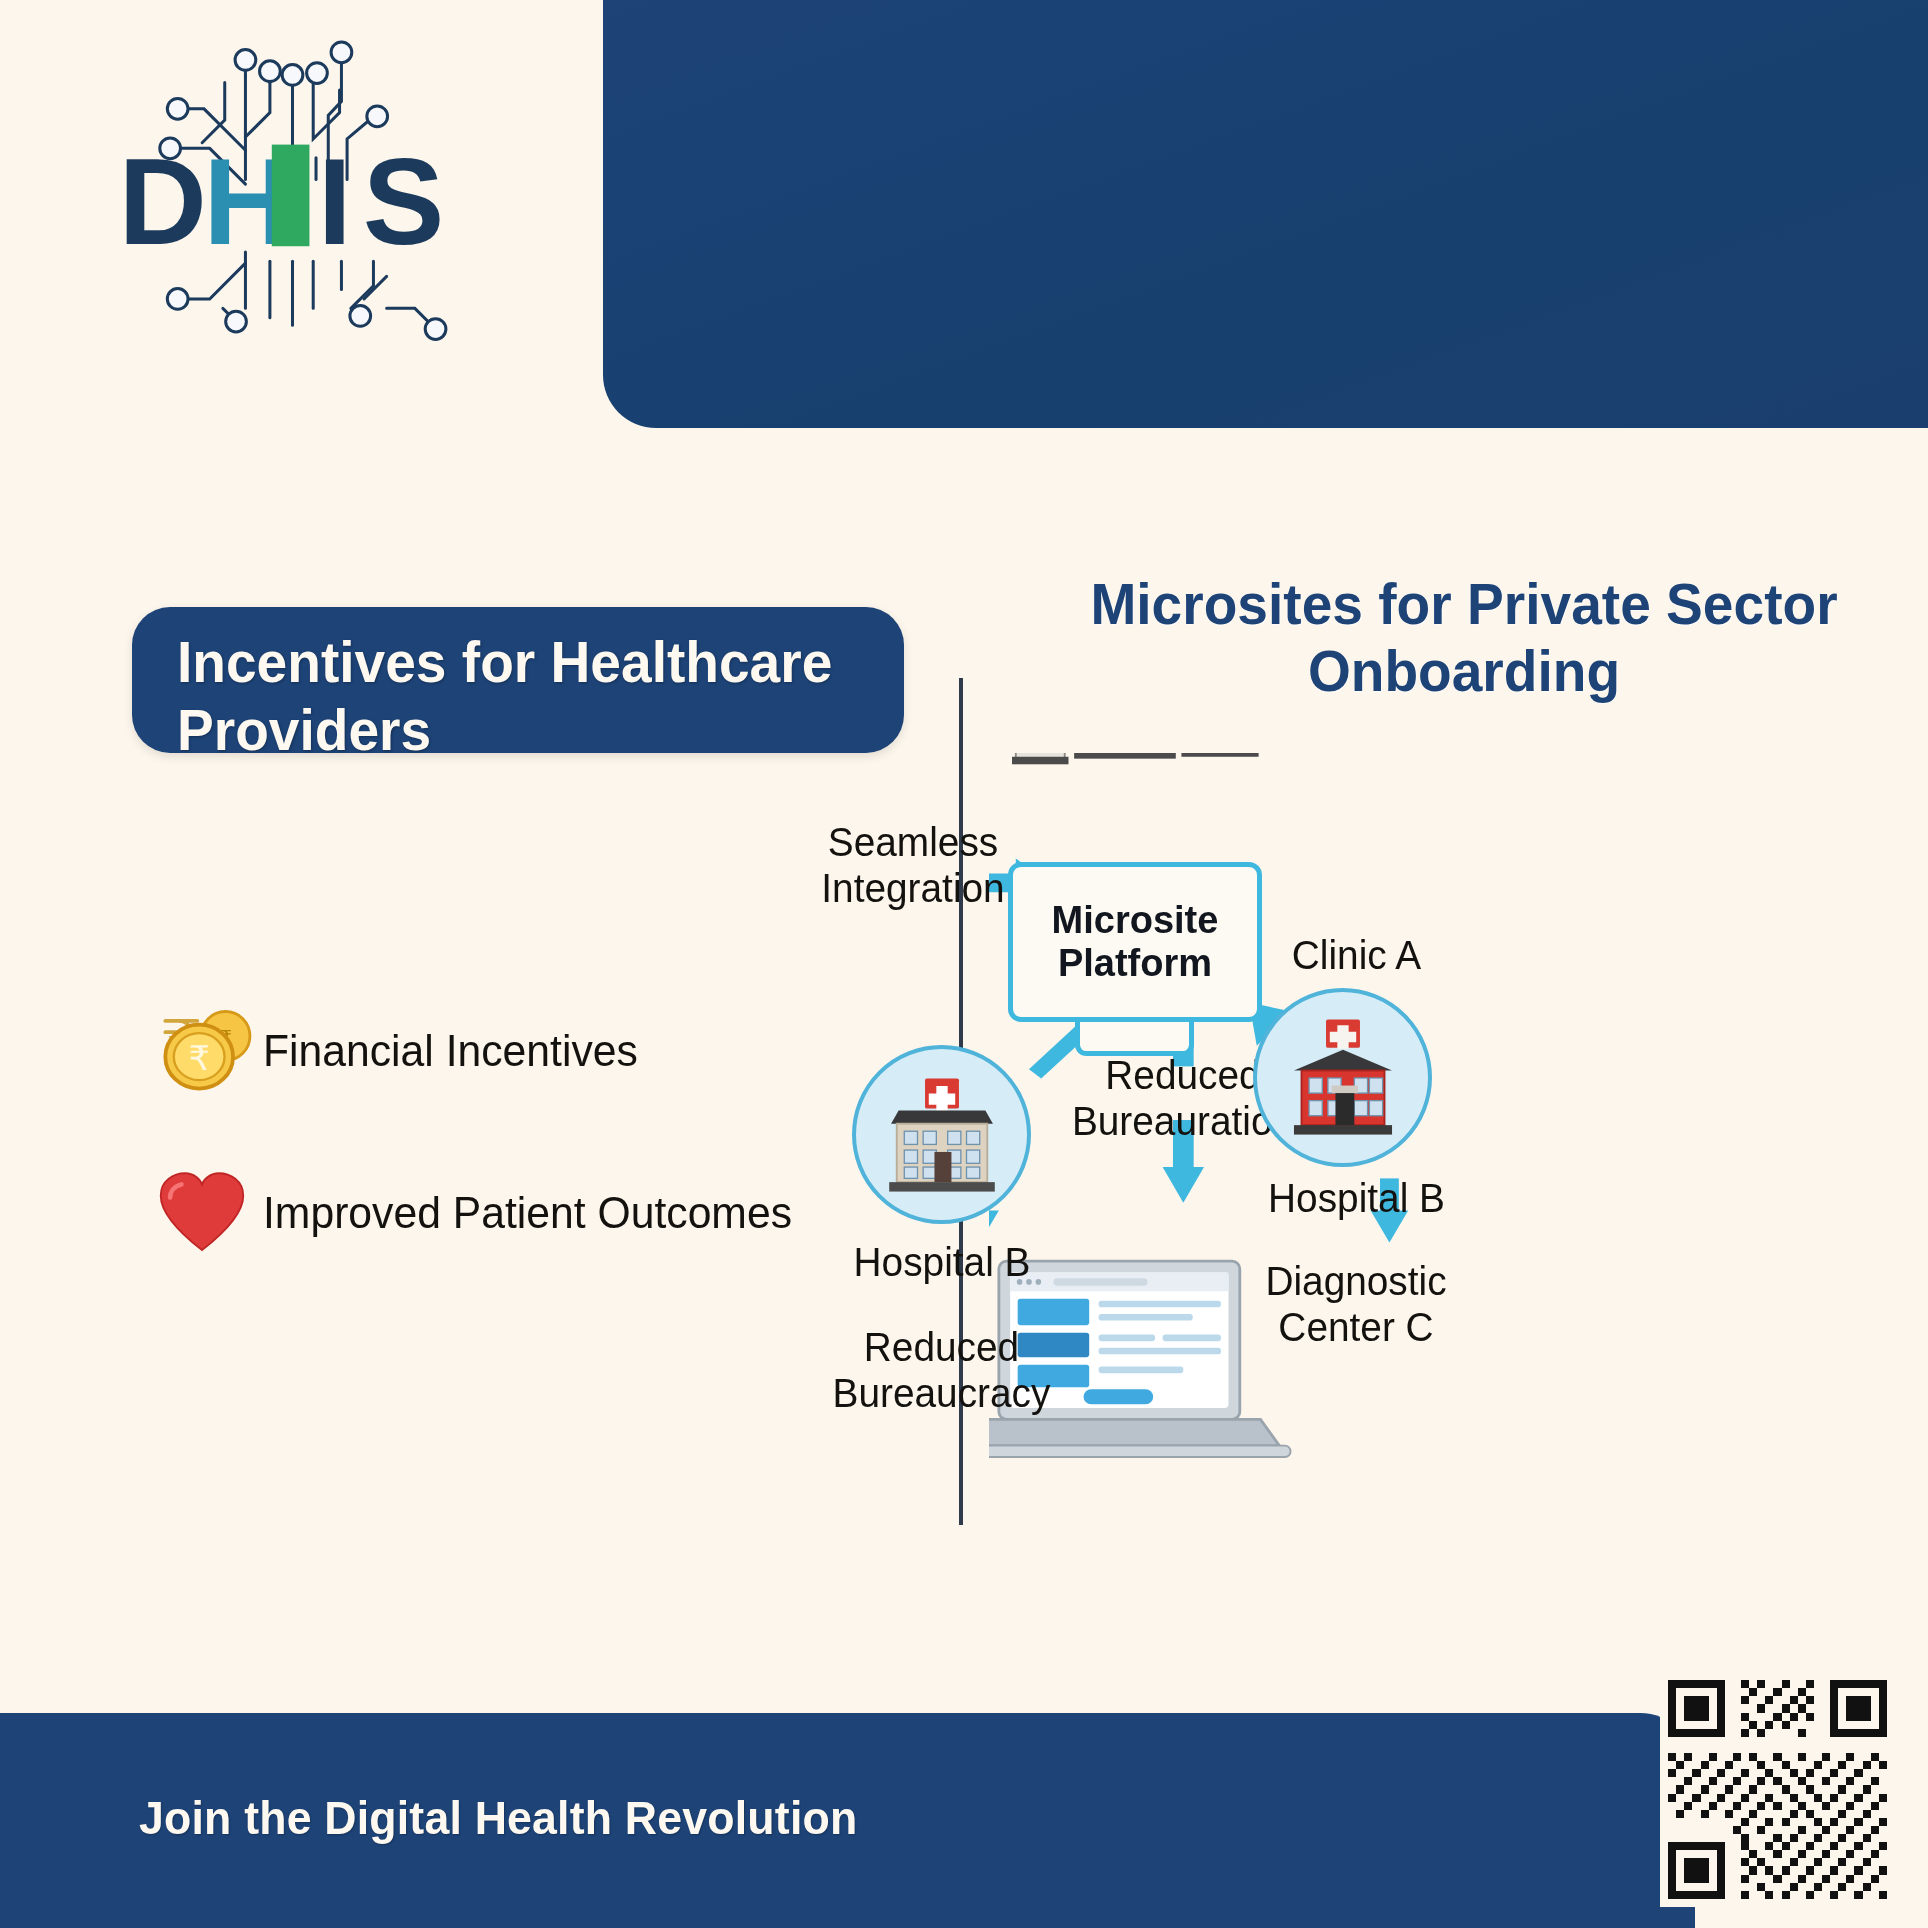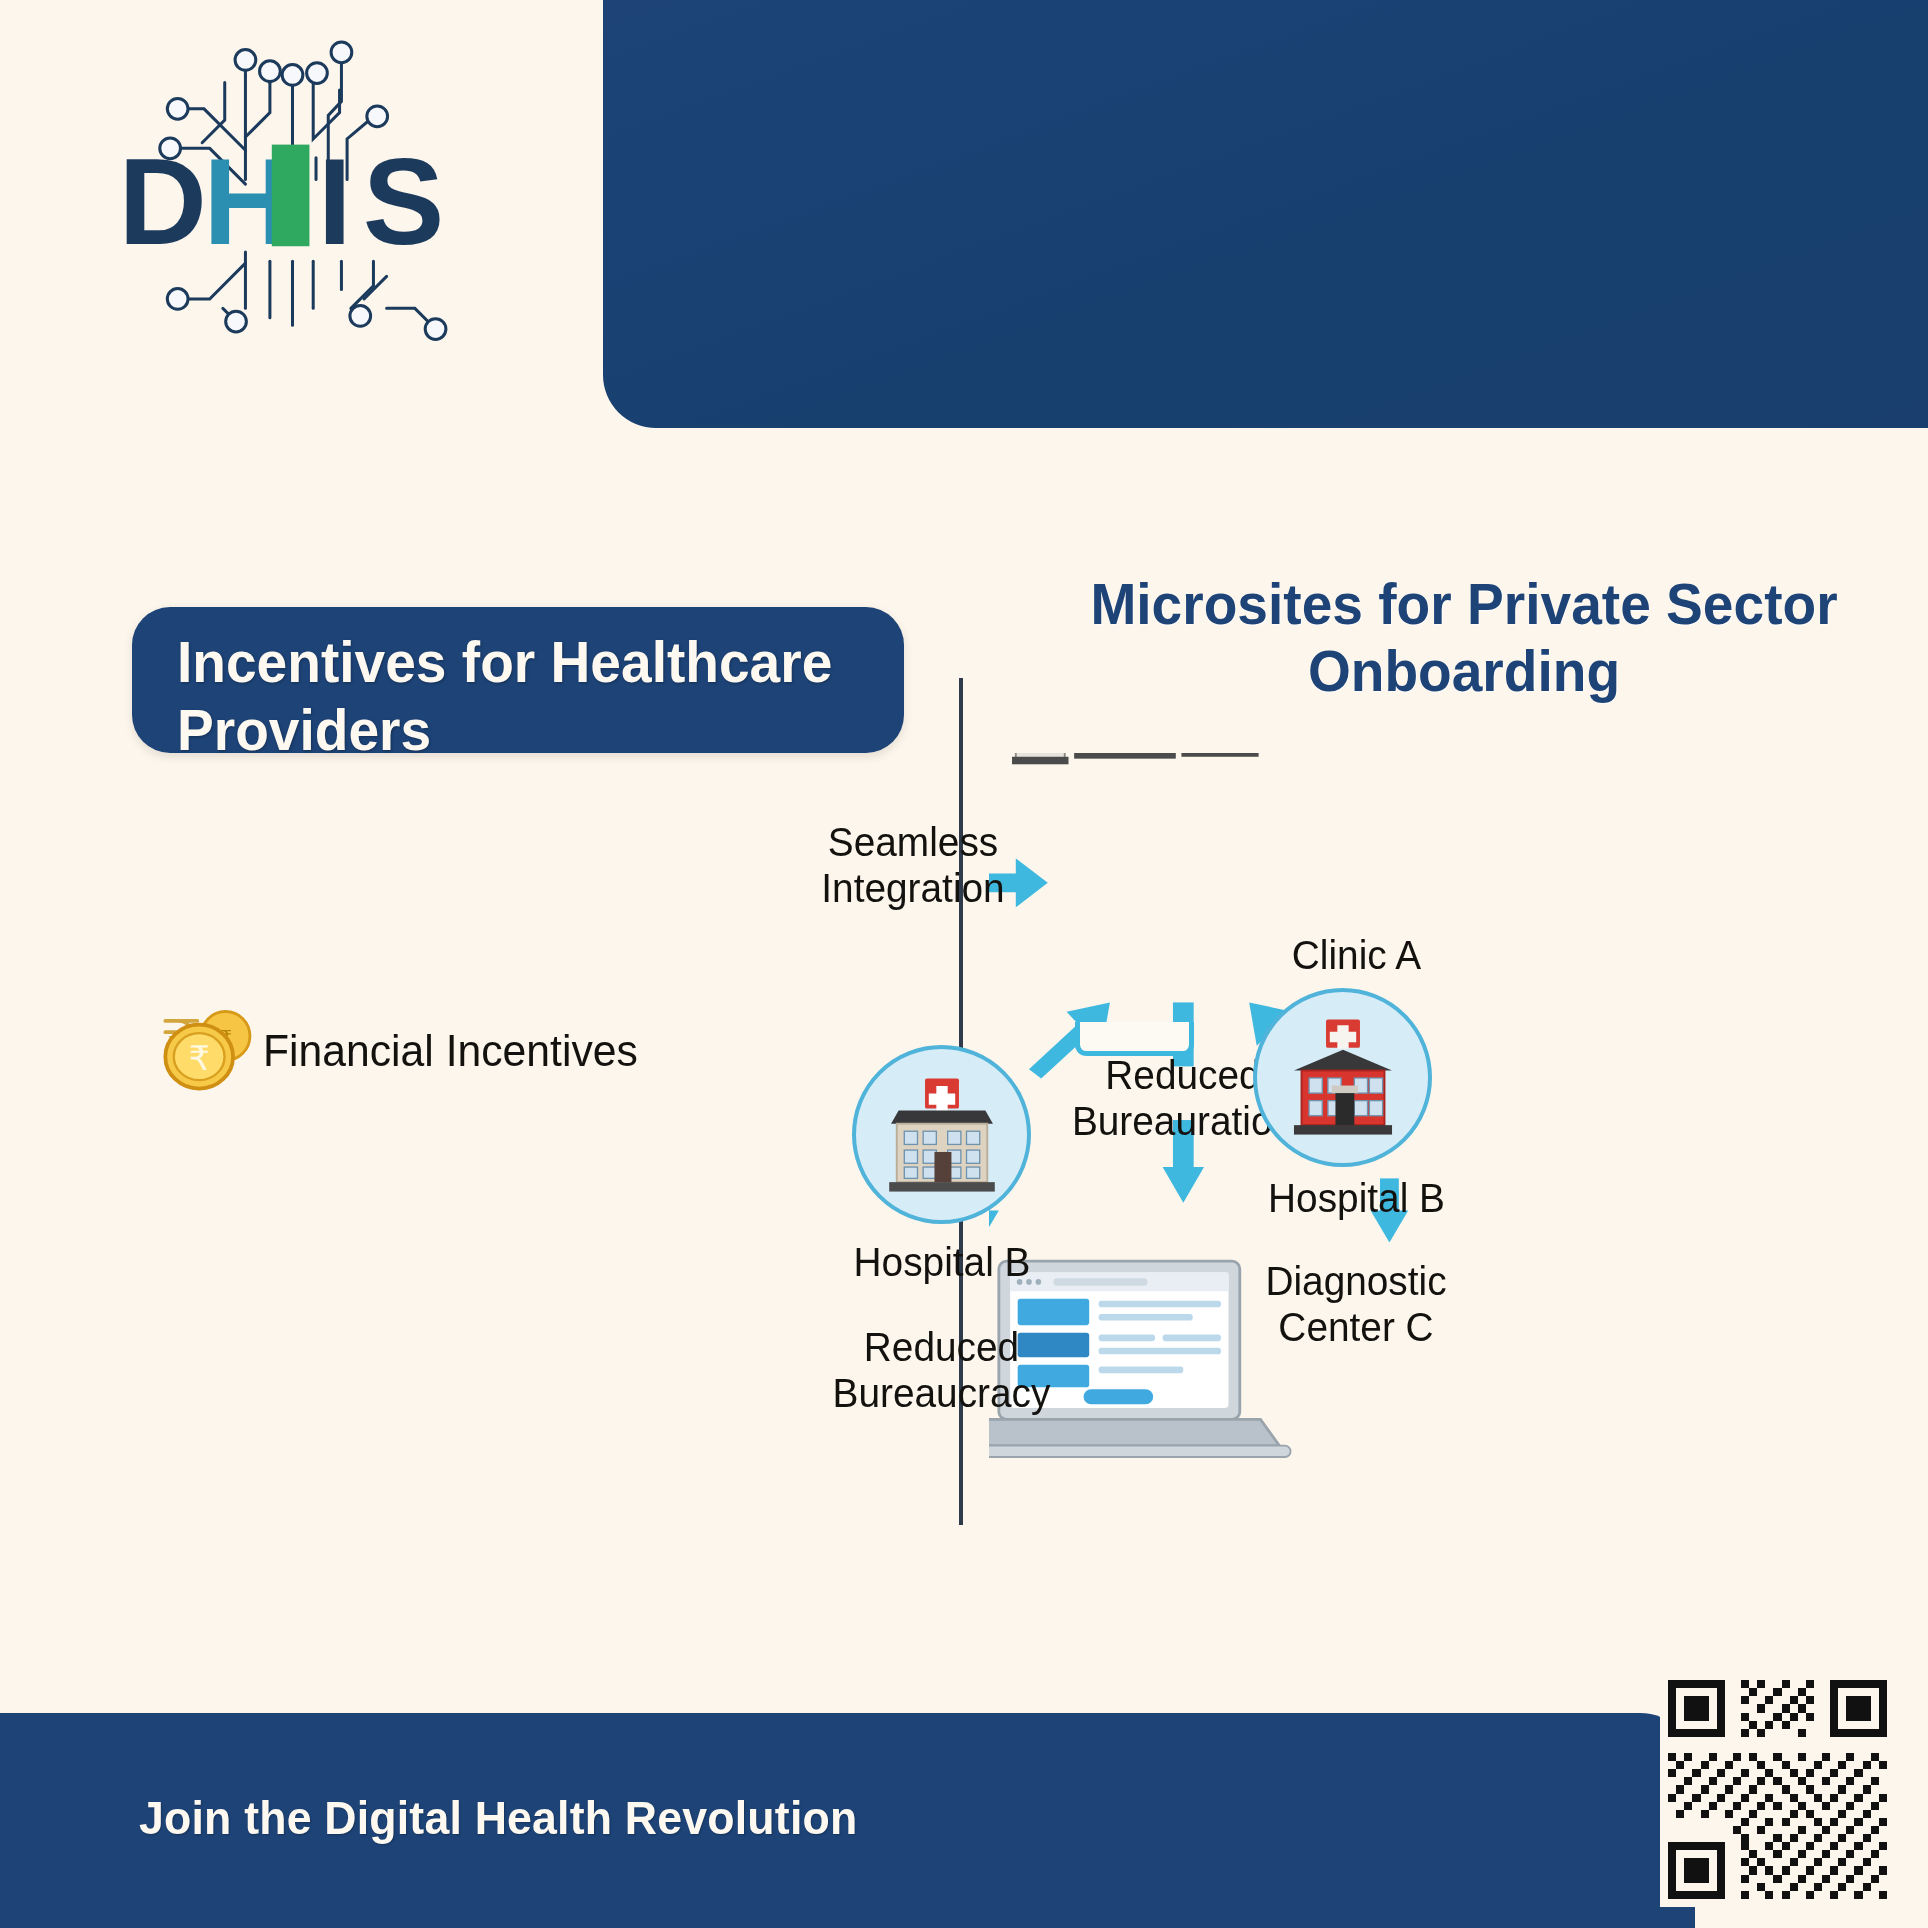--- a/index.html
+++ b/index.html
@@ -201,20 +201,29 @@
           <path d="M16 18 h34 M16 30 h34 M30 18 c16 0 16 18 0 18 h-6 l26 28" stroke="#d2a63c" stroke-width="4" fill="none" stroke-linecap="round"></path>
           <ellipse cx="52" cy="56" rx="36" ry="34" fill="#f7c948" stroke="#cf8f12" stroke-width="4"></ellipse>
           <ellipse cx="52" cy="56" rx="27" ry="25" fill="#ffdc6a" stroke="#d99f1f" stroke-width="2.5"></ellipse>
           <text x="52" y="70" font-size="36" text-anchor="middle" fill="#fff8e0" font-family="DejaVu Sans, sans-serif">₹</text>
         </svg>
       </div>
       <div class="feature-label">Financial Incentives</div>
     </div>
 
 
+    <div class="feature-row">
+      <div class="feature-icon">
+        <svg width="90" height="85" viewBox="0 0 96 90">
+          <path d="M48 84 C12 56 4 38 4 26 C4 10 18 2 30 2 C39 2 46 8 48 14 C50 8 57 2 66 2 C78 2 92 10 92 26 C92 38 84 56 48 84 Z" fill="#e03b3b" stroke="#c02626" stroke-width="2"></path>
+          <path d="M26 14 C18 16 14 22 14 28" stroke="#ff8d8d" stroke-width="5" fill="none" stroke-linecap="round" opacity="0.7"></path>
+        </svg>
+      </div>
+      <div class="feature-label">Improved Patient Outcomes</div>
+    </div>
 
 
   </div>
 
   <div class="divider"></div>
 
   <div class="right-heading">Microsites for Private Sector Onboarding</div>
 
   <div class="diagram">
     <svg viewBox="0 0 1000 900" xmlns="http://www.w3.org/2000/svg" style="position:absolute;left:0;top:0;width:942px;height:847px;">
@@ -374,20 +383,23 @@
         <rect x="62" y="84" width="20" height="36" fill="#2b2b2b"></rect>
         <rect x="58" y="78" width="28" height="8" fill="#cfcbc4"></rect>
         <rect x="18" y="120" width="104" height="10" fill="#3a3a3a"></rect>
       </svg>
     </div>
     <div class="dlabel" style="left:250px; top:422px; width:235px;">Hospital B</div>
     <div class="dlabel" style="left:235px; top:505px; width:264px;">Diagnostic Center C</div>
 
   </div>
 
+  <div class="platform-box">
+    <div class="platform-text">Microsite Platform</div>
+  </div>
   <div class="platform-neck"></div>
 
   <div class="footer-bar"></div>
   <div class="footer-text">Join the Digital Health Revolution</div>
   <div class="qr">
     <svg viewBox="0 0 29 29" shape-rendering="crispEdges">
       <rect width="29" height="29" fill="#fdf6ec"></rect>
       <g fill="#111111">
         <rect x="1" y="1" width="7" height="1"></rect>
           <rect x="1" y="7" width="7" height="1"></rect>

